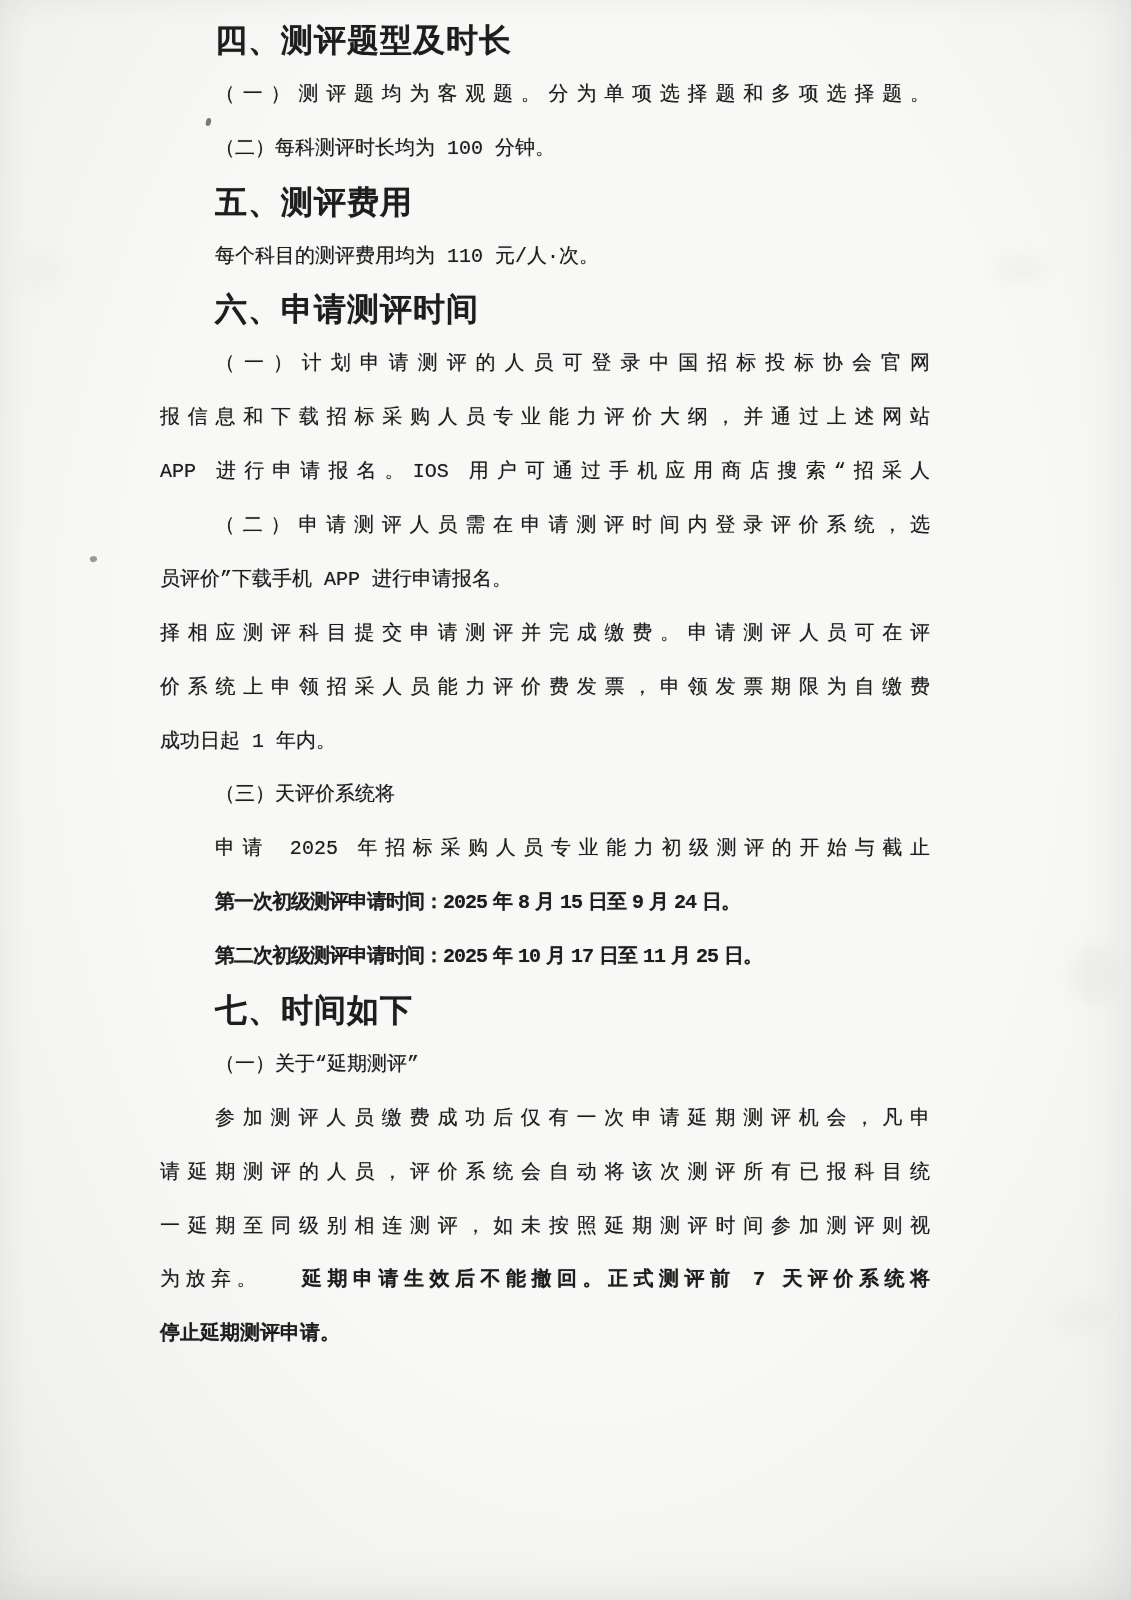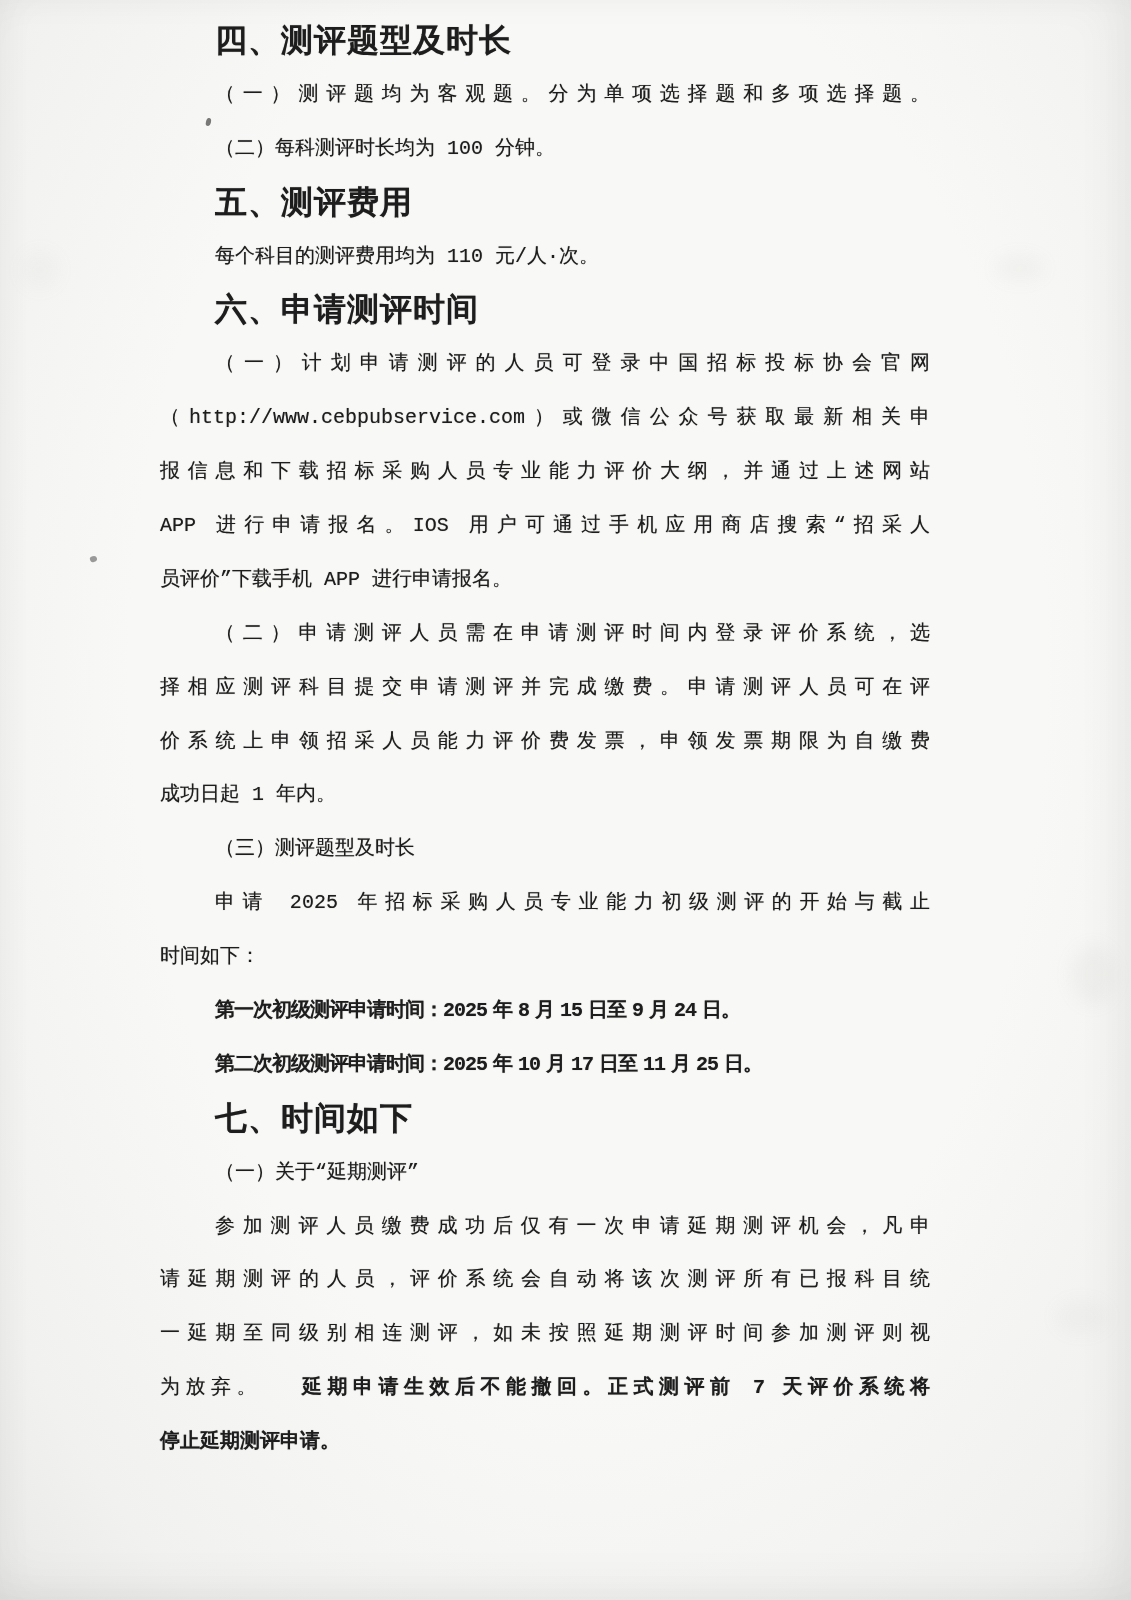--- a/index.html
+++ b/index.html
@@ -70,31 +70,29 @@
 
 <div class="page">
   <div class="content">
       <div class="line heading indent"><span>四、测评题型及时长</span></div>
       <div class="line indent justify"><span>（一）测评题均为客观题。分为单项选择题和多项选择题。</span></div>
       <div class="line indent"><span>（二）每科测评时长均为 100 分钟。</span></div>
       <div class="line heading indent"><span>五、测评费用</span></div>
       <div class="line indent"><span>每个科目的测评费用均为 110 元/人·次。</span></div>
       <div class="line heading indent"><span>六、申请测评时间</span></div>
       <div class="line indent justify"><span>（一）计划申请测评的人员可登录中国招标投标协会官网</span></div>
-      <div class="line justify"><span>（http://www.cebpubservice.com）或微信公众号获取最新相关申</span></div>
       <div class="line justify"><span>报信息和下载招标采购人员专业能力评价大纲，并通过上述网站</span></div>
       <div class="line justify"><span>APP 进行申请报名。IOS 用户可通过手机应用商店搜索“招采人</span></div>
+      <div class="line indent justify"><span>（二）申请测评人员需在申请测评时间内登录评价系统，选</span></div>
       <div class="line"><span>员评价”下载手机 APP 进行申请报名。</span></div>
-      <div class="line indent justify"><span>（二）申请测评人员需在申请测评时间内登录评价系统，选</span></div>
       <div class="line justify"><span>择相应测评科目提交申请测评并完成缴费。申请测评人员可在评</span></div>
       <div class="line justify"><span>价系统上申领招采人员能力评价费发票，申领发票期限为自缴费</span></div>
       <div class="line"><span>成功日起 1 年内。</span></div>
-      <div class="line indent"><span>（三）测评题型及时长</span></div>
+      <div class="line indent"><span>（三）天评价系统将</span></div>
       <div class="line indent justify"><span>申请 2025 年招标采购人员专业能力初级测评的开始与截止</span></div>
-      <div class="line"><span>时间如下：</span></div>
       <div class="line indent date"><span>第一次初级测评申请时间：2025 年 8 月 15 日至 9 月 24 日。</span></div>
       <div class="line indent date"><span>第二次初级测评申请时间：2025 年 10 月 17 日至 11 月 25 日。</span></div>
       <div class="line heading indent"><span>七、时间如下</span></div>
       <div class="line indent"><span>（一）关于“延期测评”</span></div>
       <div class="line indent justify"><span>参加测评人员缴费成功后仅有一次申请延期测评机会，凡申</span></div>
       <div class="line justify"><span>请延期测评的人员，评价系统会自动将该次测评所有已报科目统</span></div>
       <div class="line justify"><span>一延期至同级别相连测评，如未按照延期测评时间参加测评则视</span></div>
       <div class="line justify"><span>为放弃。</span><span class="seg-b">延期申请生效后不能撤回。正式测评前 7 天评价系统将</span></div>
       <div class="line bold"><span>停止延期测评申请。</span></div>
     </div>

